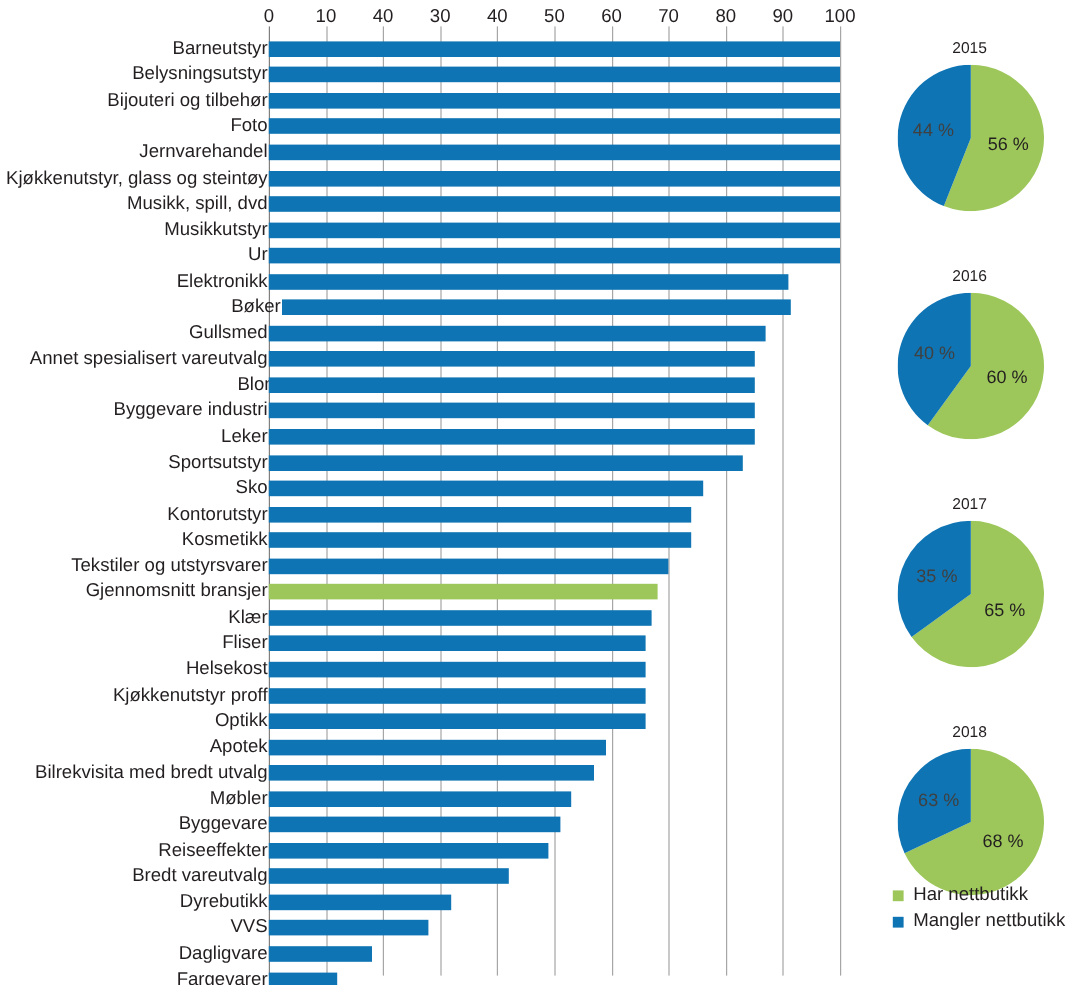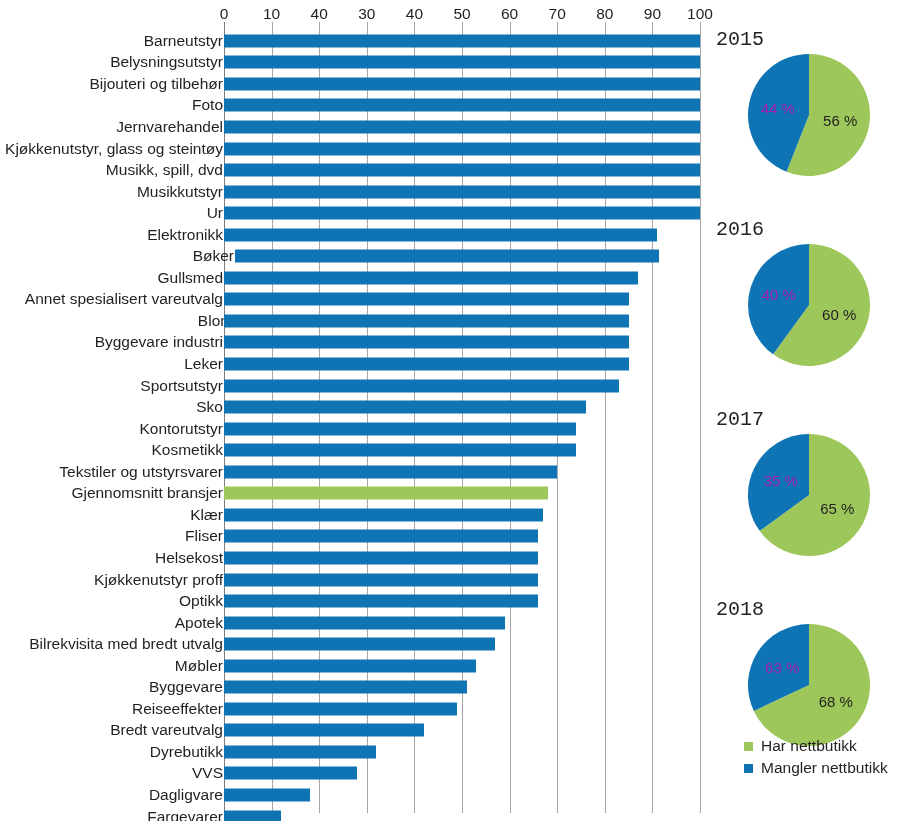--- a/index.html
+++ b/index.html
@@ -107,41 +107,41 @@
   .pie-block {
     position: absolute;
     left: 0;
     width: 184px;
   }
   .pie-title {
     position: absolute;
     top: 0;
     left: 0;
     width: 184px;
-    font-size: 20px;
+    text-align: center;
+    font-size: 13px;
     line-height: 20px;
     color: #231f20;
-    font-family: Liberation Mono, monospace;
   }
   .pie-wrap {
     position: absolute;
     top: 24px;
     left: 32px;
     width: 122px;
     height: 122px;
   }
   .pie-wrap svg { display: block; }
   .pie-pct {
     position: absolute;
     font-size: 15px;
     line-height: 16px;
     white-space: nowrap;
     pointer-events: none;
   }
-  .pie-pct.blue-label { color: #a21caf; }
+  .pie-pct.blue-label { color: #404040; }
   .pie-pct.green-label { color: #231f20; }
 
   #legend {
     position: absolute;
     left: 28px;
     top: 735px;
     width: 160px;
   }
   .legend-item {
     display: flex;

